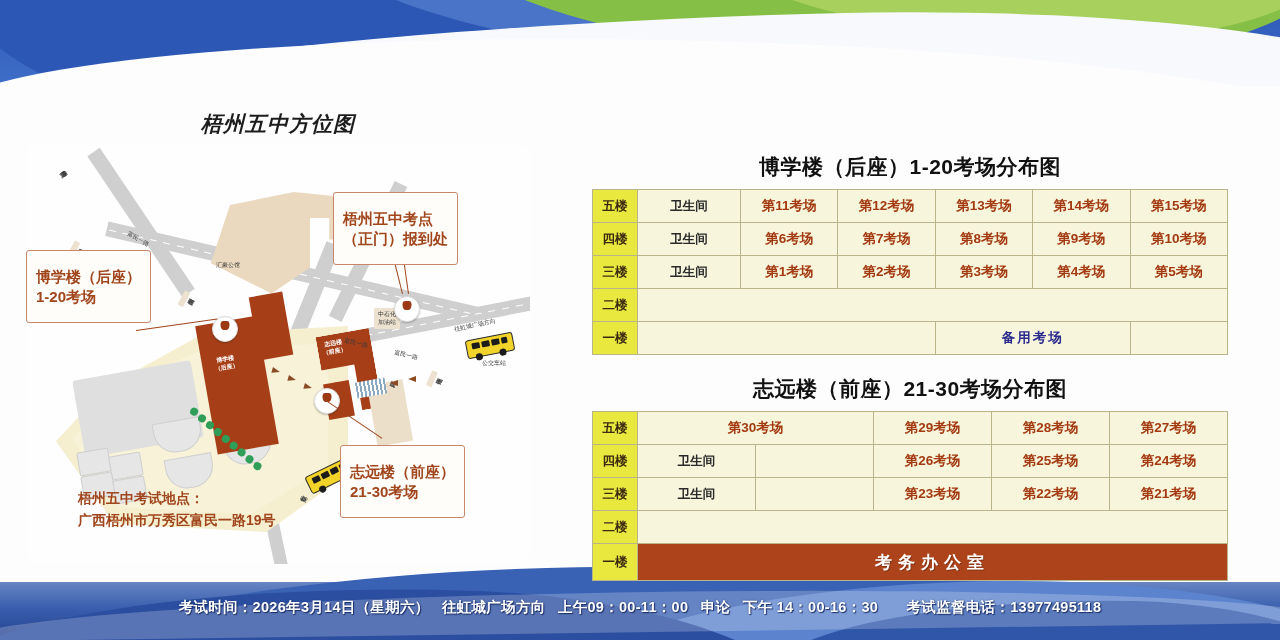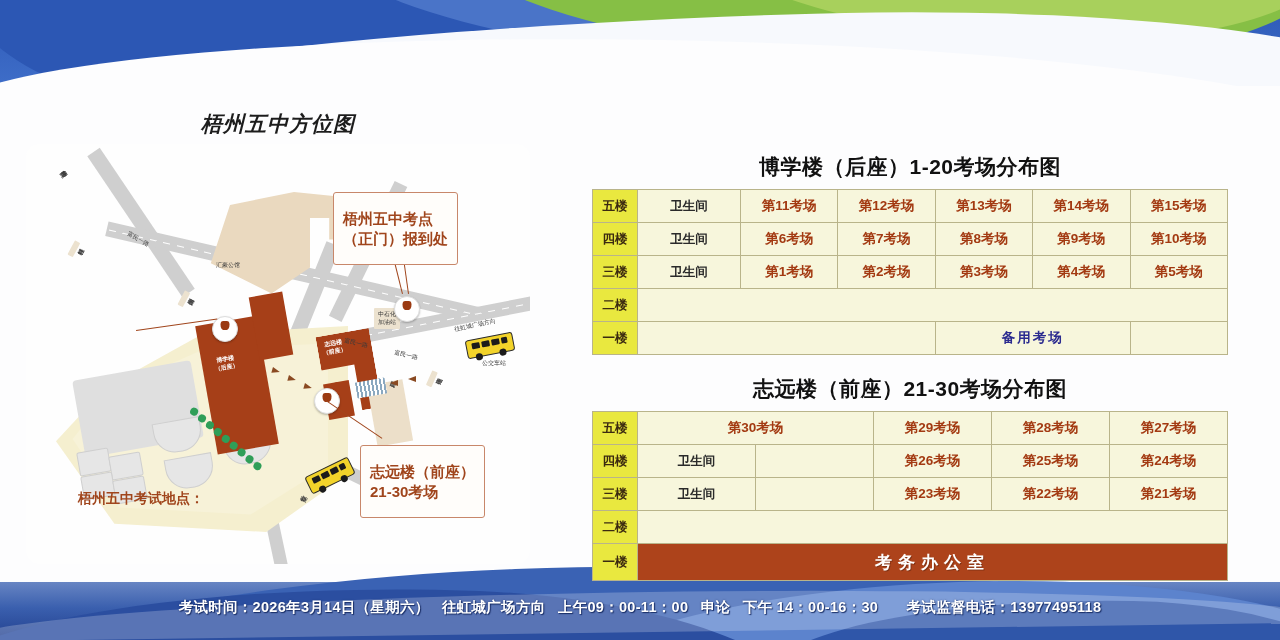--- a/index.html
+++ b/index.html
@@ -221,31 +221,36 @@
       <div class="pin" style="left:186px;top:172px;"></div>
       <div class="pin" style="left:288px;top:244px;"></div>
       <div class="pin" style="left:368px;top:152px;"></div>
 
       <div class="leader" style="left:110px;top:186px;width:82px;transform:rotate(-8deg);"></div>
       <div class="leader" style="left:300px;top:256px;width:68px;transform:rotate(34deg);"></div>
       <div class="leader" style="left:376px;top:150px;width:62px;transform:rotate(-104deg);"></div>
       <div class="leader" style="left:382px;top:150px;width:70px;transform:rotate(-98deg);"></div>
     </div>
 
+    <div class="callout" style="left:8px;top:150px;">
+      <div>博学楼（后座）</div>
+      <div>1-20考场</div>
+    </div>
     <div class="callout" style="left:315px;top:92px;">
       <div>梧州五中考点</div>
       <div>（正门）报到处</div>
     </div>
-    <div class="callout" style="left:342px;top:345px;">
+    <div class="callout" style="left:322px;top:345px;">
       <div>志远楼（前座）</div>
       <div>21-30考场</div>
     </div>
 
     <div class="addr">
       <div>梧州五中考试地点：</div>
+      <div>广西梧州市万秀区富民一路19号</div>
     </div>
   </div>
 
   <div class="right">
     <div class="tbl-title">博学楼（后座）1-20考场分布图</div>
     <table class="ex">
       <tbody>
           <tr>
             <td class="floor">五楼</td>
             <td class="wc">卫生间</td>

